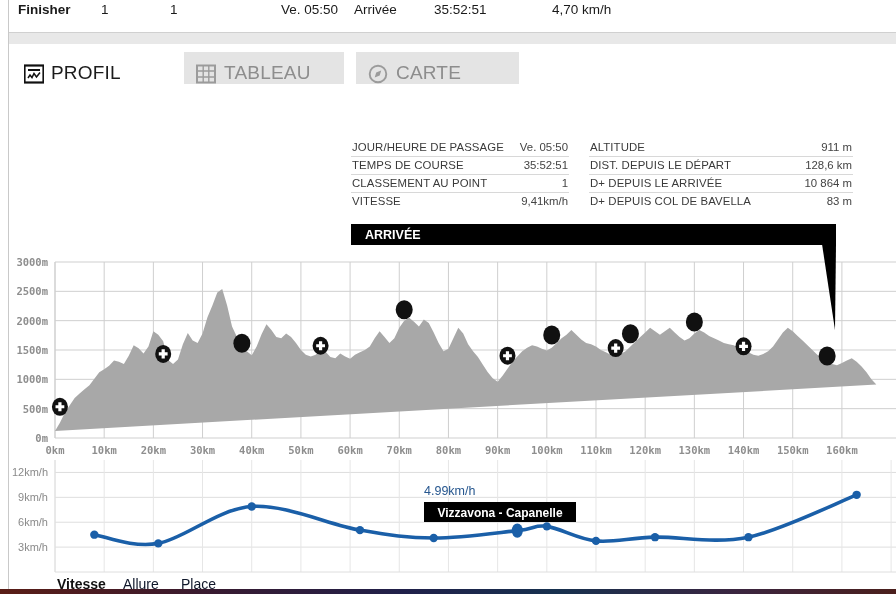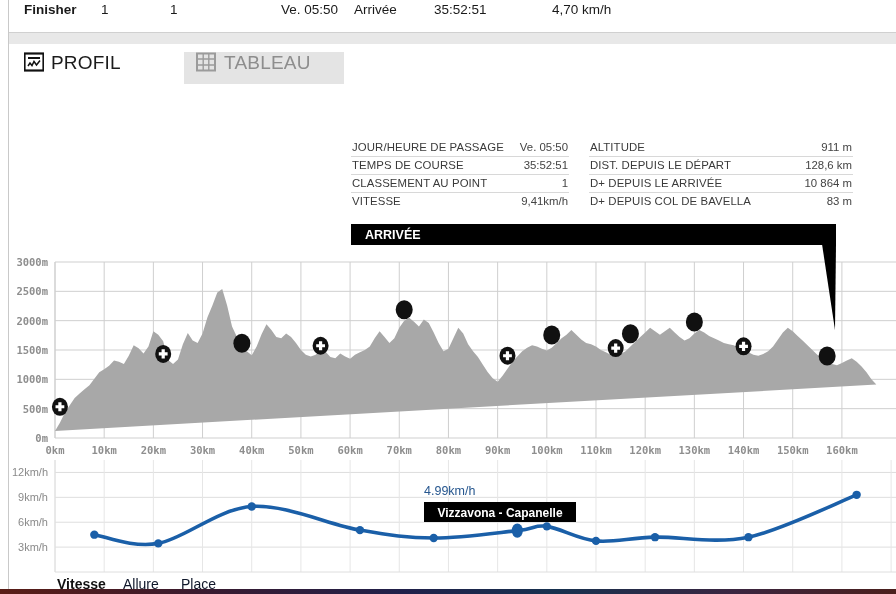--- a/index.html
+++ b/index.html
@@ -26,21 +26,21 @@
   #grey-band {
     position:absolute; left:9px; top:33px; width:887px; height:11px;
     background:#e8e8e8;
   }
   #grey-band-line { position:absolute; left:9px; top:32px; width:887px; height:1px; background:#d0d0d0; }
 
   
   #tabbar { position:absolute; left:0; top:52px; width:896px; height:36px; }
   .tab {
     position:absolute; top:0; height:32px;
-    display:flex; align-items:flex-start; gap:7px;
+    display:flex; align-items:flex-end; gap:7px;
     padding:0 14px 0 12px;
     font-size:19px; letter-spacing:.2px;
   }
   .tab.active { color:#1b1b1b; background:transparent; left:12px; }
   .tab.inactive { background:#e4e4e4; color:#8d8d8d;gap:8px; }
   #tab-tableau { left:184px; width:160px; }
   #tab-carte  { left:356px; width:163px; }
 
   .tabicon { width:20px; height:20px; flex:0 0 20px; display:block; }
 
@@ -83,21 +83,21 @@
 
   #bottom-strip {
     position:absolute; left:0; top:589px; width:896px; height:5px;
     background:linear-gradient(90deg,#5a1d16 0%,#3a1a2e 22%,#20204a 45%,#17314f 62%,#3a2540 82%,#4b1f1c 100%);
   }
 </style>
 </head>
 <body>
 
 <div id="top-row">
-  <span class="cell bold" style="left:24px;">Finisher</span>
+  <span class="cell bold" style="left:18px;">Finisher</span>
   <span class="cell" style="left:101px;">1</span>
   <span class="cell" style="left:170px;">1</span>
   <span class="cell" style="left:281px;">Ve. 05:50</span>
   <span class="cell" style="left:354px;">Arrivée</span>
   <span class="cell" style="left:434px;">35:52:51</span>
   <span class="cell" style="left:552px;">4,70 km/h</span>
 </div>
 
 <div id="left-rule"></div>
 <div id="grey-band-line"></div>
@@ -119,20 +119,29 @@
   <div class="tab inactive" id="tab-tableau">
     <span class="tabicon">
       <svg viewBox="0 0 20 20" width="20" height="20">
         <rect x="1" y="1.5" width="18" height="17" fill="none" stroke="#9b9b9b" stroke-width="2"></rect>
         <path d="M7.2 2 V18 M12.8 2 V18 M2 7 H18 M2 13 H18" stroke="#9b9b9b" stroke-width="1.4"></path>
       </svg>
     </span>
     <span>TABLEAU</span>
   </div>
 
+  <div class="tab inactive" id="tab-carte">
+    <span class="tabicon">
+      <svg viewBox="0 0 20 20" width="20" height="20">
+        <circle cx="10" cy="10" r="8.3" fill="none" stroke="#9b9b9b" stroke-width="1.9"></circle>
+        <path d="M13.2 6.6 L8.2 8.4 L6.7 13.4 L11.7 11.5 Z" fill="#9b9b9b"></path>
+      </svg>
+    </span>
+    <span>CARTE</span>
+  </div>
 
 </div>
 
 <div id="info">
 
   <div class="info-col" id="info-left">
     <div class="info-row">
       <span class="k">JOUR/HEURE DE PASSAGE</span>
       <span class="v">Ve. 05:50</span>
     </div>

